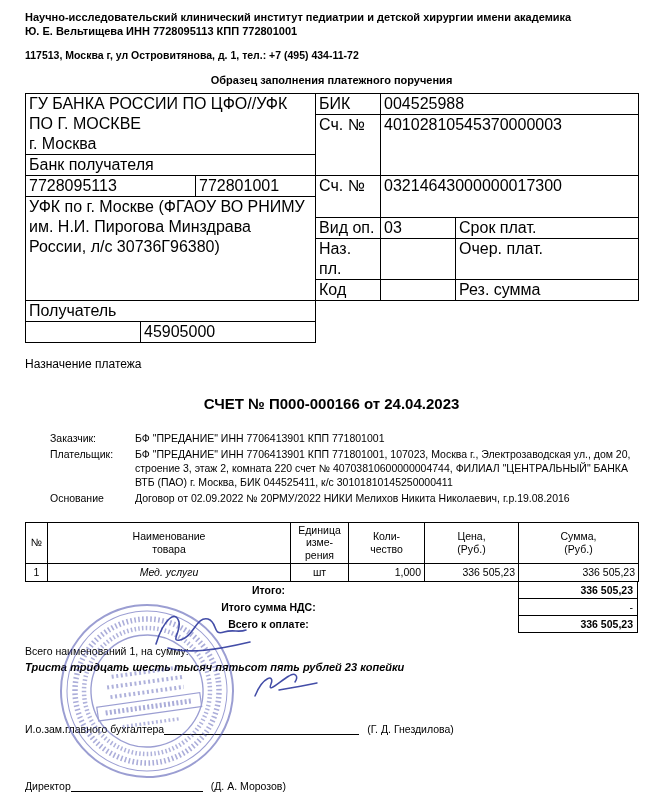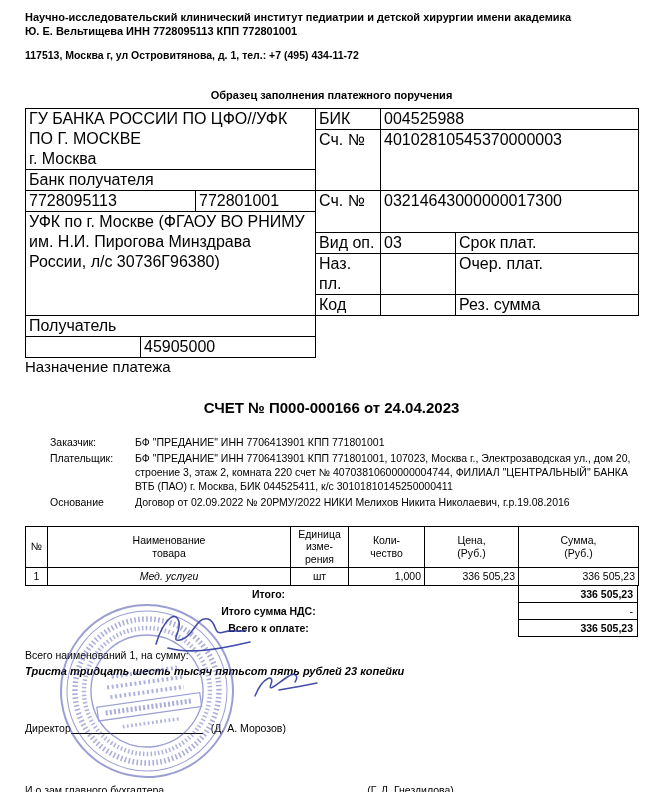--- a/index.html
+++ b/index.html
@@ -5,30 +5,30 @@
   html,body{margin:0;padding:0;}
   body{
     width:660px;height:792px;position:relative;overflow:hidden;
     background:#ffffff;color:#000;
     font-family:"Liberation Sans", sans-serif;
     -webkit-font-smoothing:antialiased;
   }
   .page{padding:10px 22px 0 25px;}
   .hdr{font-weight:bold;font-size:11px;line-height:1.3;}
   .addr{font-weight:bold;font-size:10.5px;margin-top:10px;}
-  .caption{font-weight:bold;font-size:11px;text-align:center;width:613px;margin-top:28px;}
+  .caption{font-weight:bold;font-size:11px;text-align:center;width:613px;margin-top:13px;}
 
   table.payform{border-collapse:collapse;width:613px;table-layout:fixed;margin-top:7px;}
   table.payform td{padding:0 3px;vertical-align:top;font-size:16px;line-height:1.25;overflow:hidden;}
   td.b{border:1px solid #000;}
   td.nob{border:none;}
   .sm{font-size:9.5px;}
   .vmid{vertical-align:middle;}
 
-  .purpose{font-size:15px;}
+  .purpose{font-size:12px;margin-top:14px;}
   .title{font-size:15px;font-weight:bold;text-align:center;width:613px;margin-top:24px;}
 
   .invrow{display:flex;font-size:10.5px;line-height:1.3;width:613px;}
   .invrow .lab{width:85px;flex-shrink:0;margin-left:25px;}
   .invrow .val{flex:1;}
   .mt20{margin-top:20px;} .mt3{margin-top:3px;}
 
   table.items{border-collapse:collapse;width:613px;table-layout:fixed;margin-top:16px;}
   table.items td,table.items th{border:1px solid #000;font-size:10.5px;font-weight:normal;padding:1px 3px;line-height:1.2;}
   table.items th{text-align:center;white-space:pre-line;vertical-align:middle;}
@@ -186,31 +186,31 @@
     <div class="tval">-</div>
   </div>
   <div class="totrow">
     <div class="tlab">Всего к оплате:</div>
     <div class="tval bold">336 505,23</div>
   </div>
 
   <div class="countline">Всего наименований 1, на сумму:</div>
   <div class="words">Триста тридцать шесть тысяч пятьсот пять рублей 23 копейки</div>
 
+  <div class="sigrow acc-row">
+    <span>И.о.зам.главного бухгалтера</span>
+    <span class="underline" style="width:195px"></span>
+    <span class="sigspace"></span>
+    <span>(Г. Д. Гнездилова)</span>
+  </div>
   <div class="sigrow dir-row">
     <span>Директор</span>
     <span class="underline" style="width:132px"></span>
     <span class="sigspace"></span>
     <span>(Д. А. Морозов)</span>
-  </div>
-  <div class="sigrow acc-row">
-    <span>И.о.зам.главного бухгалтера</span>
-    <span class="underline" style="width:195px"></span>
-    <span class="sigspace"></span>
-    <span>(Г. Д. Гнездилова)</span>
   </div>
 
 </div>
 
 <svg class="stamp" width="182" height="182" viewBox="0 0 182 182" style="color: rgb(74, 79, 174);">
   <g fill="none" stroke="currentColor">
     <circle cx="91" cy="91" r="86" stroke-width="2"></circle>
     <circle cx="91" cy="91" r="80" stroke-width="1"></circle>
     <circle cx="91" cy="91" r="56" stroke-width="1.4"></circle>
     <circle cx="91" cy="91" r="72" stroke-width="5.5" stroke-dasharray="1.6 2.4" opacity="0.85"></circle>

